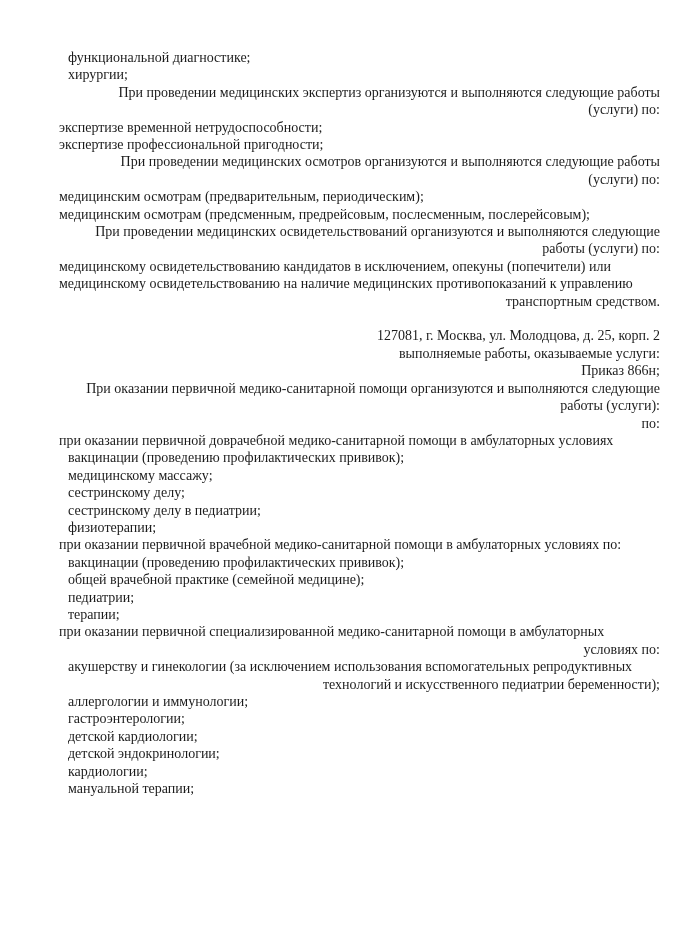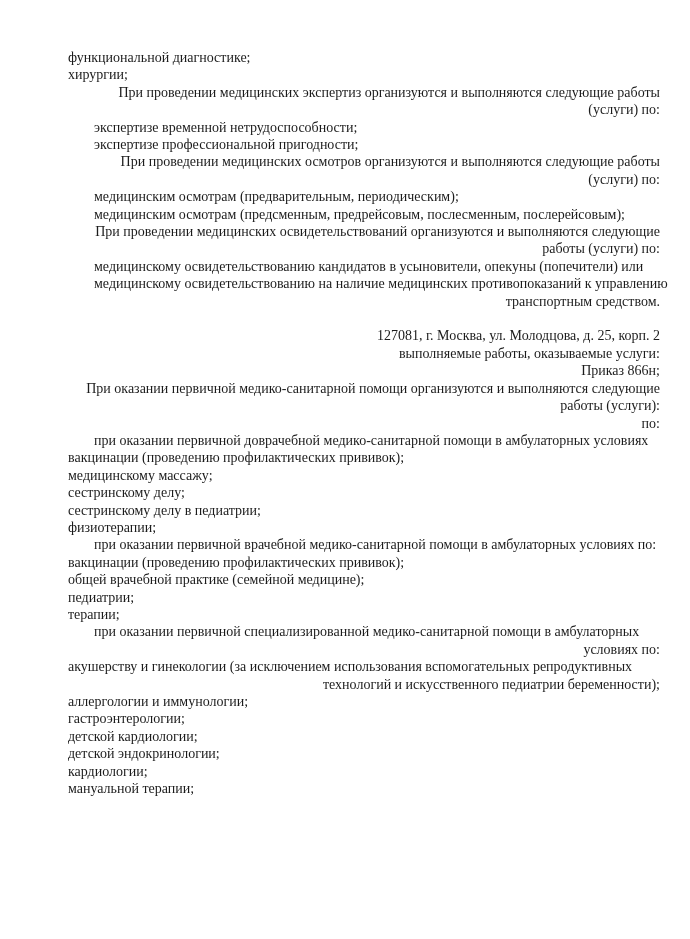--- a/index.html
+++ b/index.html
@@ -19,41 +19,41 @@
   .doc {
     padding: 49px 30px 0 52px;
     font-size: 14px;
     line-height: 17.4px;
   }
   .line {
     white-space: nowrap;
     min-height: 17.4px;
   }
   .indent-0 { padding-left: 0; text-align: right; }
-  .indent-1 { padding-left: 7px; margin-left: 35px; }
+  .indent-1 { padding-left: 7px; }
   .indent-2 { padding-left: 16px; }
 </style>
 </head>
 <body>
 
 <div class="page" style="background: rgb(255, 255, 255); color: rgb(28, 28, 28);">
   <div class="doc">
       <div class="line indent-2">функциональной диагностике;</div>
       <div class="line indent-2">хирургии;</div>
       <div class="line indent-0">При проведении медицинских экспертиз организуются и выполняются следующие работы</div>
       <div class="line indent-0">(услуги) по:</div>
       <div class="line indent-1">экспертизе временной нетрудоспособности;</div>
       <div class="line indent-1">экспертизе профессиональной пригодности;</div>
       <div class="line indent-0">При проведении медицинских осмотров организуются и выполняются следующие работы</div>
       <div class="line indent-0">(услуги) по:</div>
       <div class="line indent-1">медицинским осмотрам (предварительным, периодическим);</div>
       <div class="line indent-1">медицинским осмотрам (предсменным, предрейсовым, послесменным, послерейсовым);</div>
       <div class="line indent-0">При проведении медицинских освидетельствований организуются и выполняются следующие</div>
       <div class="line indent-0">работы (услуги) по:</div>
-      <div class="line indent-1">медицинскому освидетельствованию кандидатов в усыновители, опекуны (попечители) или</div>
+      <div class="line indent-1">медицинскому освидетельствованию кандидатов в исключением, опекуны (попечители) или</div>
       <div class="line indent-1">медицинскому освидетельствованию на наличие медицинских противопоказаний к управлению</div>
       <div class="line indent-0">транспортным средством.</div>
       <div class="line indent-0"></div>
       <div class="line indent-0">127081, г. Москва, ул. Молодцова, д. 25, корп. 2</div>
       <div class="line indent-0">выполняемые работы, оказываемые услуги:</div>
       <div class="line indent-0">Приказ 866н;</div>
       <div class="line indent-0">При оказании первичной медико-санитарной помощи организуются и выполняются следующие</div>
       <div class="line indent-0">работы (услуги):</div>
       <div class="line indent-0">по:</div>
       <div class="line indent-1">при оказании первичной доврачебной медико-санитарной помощи в амбулаторных условиях</div>

